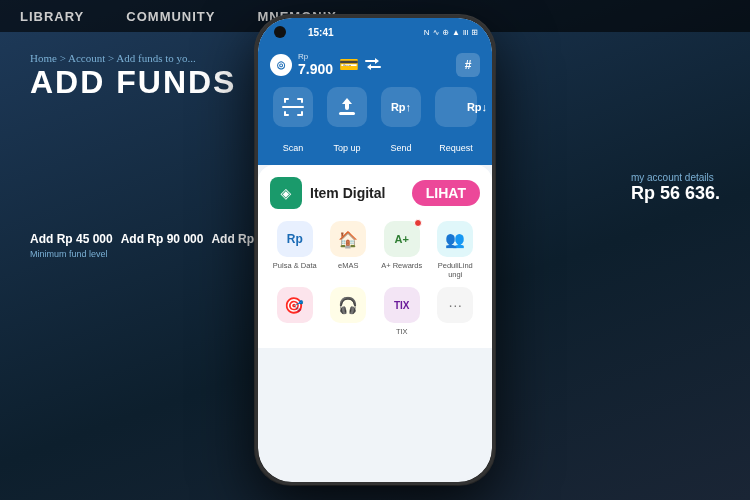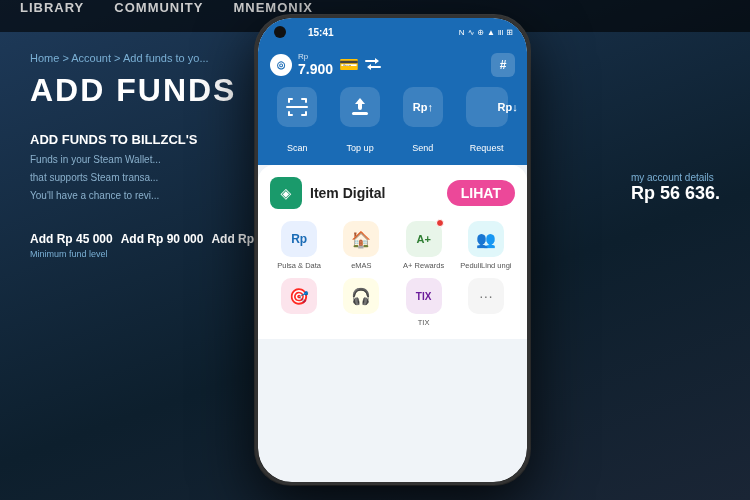--- a/index.html
+++ b/index.html
@@ -20,23 +20,23 @@
     }
 
     .desktop-nav {
       position: absolute;
       top: 0;
       left: 0;
       right: 0;
       height: 32px;
       background: rgba(0,0,0,0.6);
       display: flex;
-      align-items: flex-start;
+      align-items: center;
       padding: 0 20px;
-      gap: 30px;
+      gap: 42px;
     }
 
     .desktop-nav span {
       color: #ccc;
       font-size: 13px;
       font-weight: bold;
       letter-spacing: 1px;
     }
 
     .desktop-content {
@@ -44,21 +44,21 @@
       top: 32px;
       left: 0;
       right: 0;
       bottom: 0;
       padding: 20px 30px;
     }
 
     .breadcrumb {
       color: #7aafd4;
       font-size: 11px;
-      margin-bottom: 8px;
+      font-family: Liberation Serif, serif;
     }
 
     .page-title {
       color: #fff;
       font-size: 32px;
       font-weight: 900;
       letter-spacing: 2px;
       margin-bottom: 15px;
     }
 
@@ -124,21 +124,21 @@
     .phone-wrapper {
       position: absolute;
       top: 15px;
       left: 50%;
       transform: translateX(-50%);
       width: 240px;
       height: 470px;
     }
 
     .phone-frame {
-      width: 275px;
+      width: 240px;
       height: 470px;
       background: #1a1a1a;
       border-radius: 36px;
       border: 3px solid #333;
       overflow: hidden;
       box-shadow: 0 20px 60px rgba(0,0,0,0.8), 0 0 0 1px #444;
       position: relative;
     }
 
     .phone-screen {
@@ -395,26 +395,20 @@
 <div class="desktop-nav">
   <span>LIBRARY</span>
   <span>COMMUNITY</span>
   <span>MNEMONIX</span>
 </div>
 
 <div class="desktop-content">
   <div class="breadcrumb">Home &gt; Account &gt; Add funds to yo...</div>
   <div class="page-title">ADD FUNDS</div>
 
-  <div class="sidebar-section">
-    <div class="sidebar-title">ADD FUNDS TO BILLZCL'S</div>
-    <div class="sidebar-text">Funds in your Steam Wallet...</div>
-    <div class="sidebar-text">that supports Steam transa...</div>
-    <div class="sidebar-text">You'll have a chance to revi...</div>
-  </div>
 
   <div class="fund-options">
     <div class="fund-option">
       <span>Add Rp 45 000</span><br>
       <span class="sub">Minimum fund level</span>
     </div>
     <div class="fund-option">Add Rp 90 000</div>
     <div class="fund-option">Add Rp 225 00...</div>
   </div>
 

